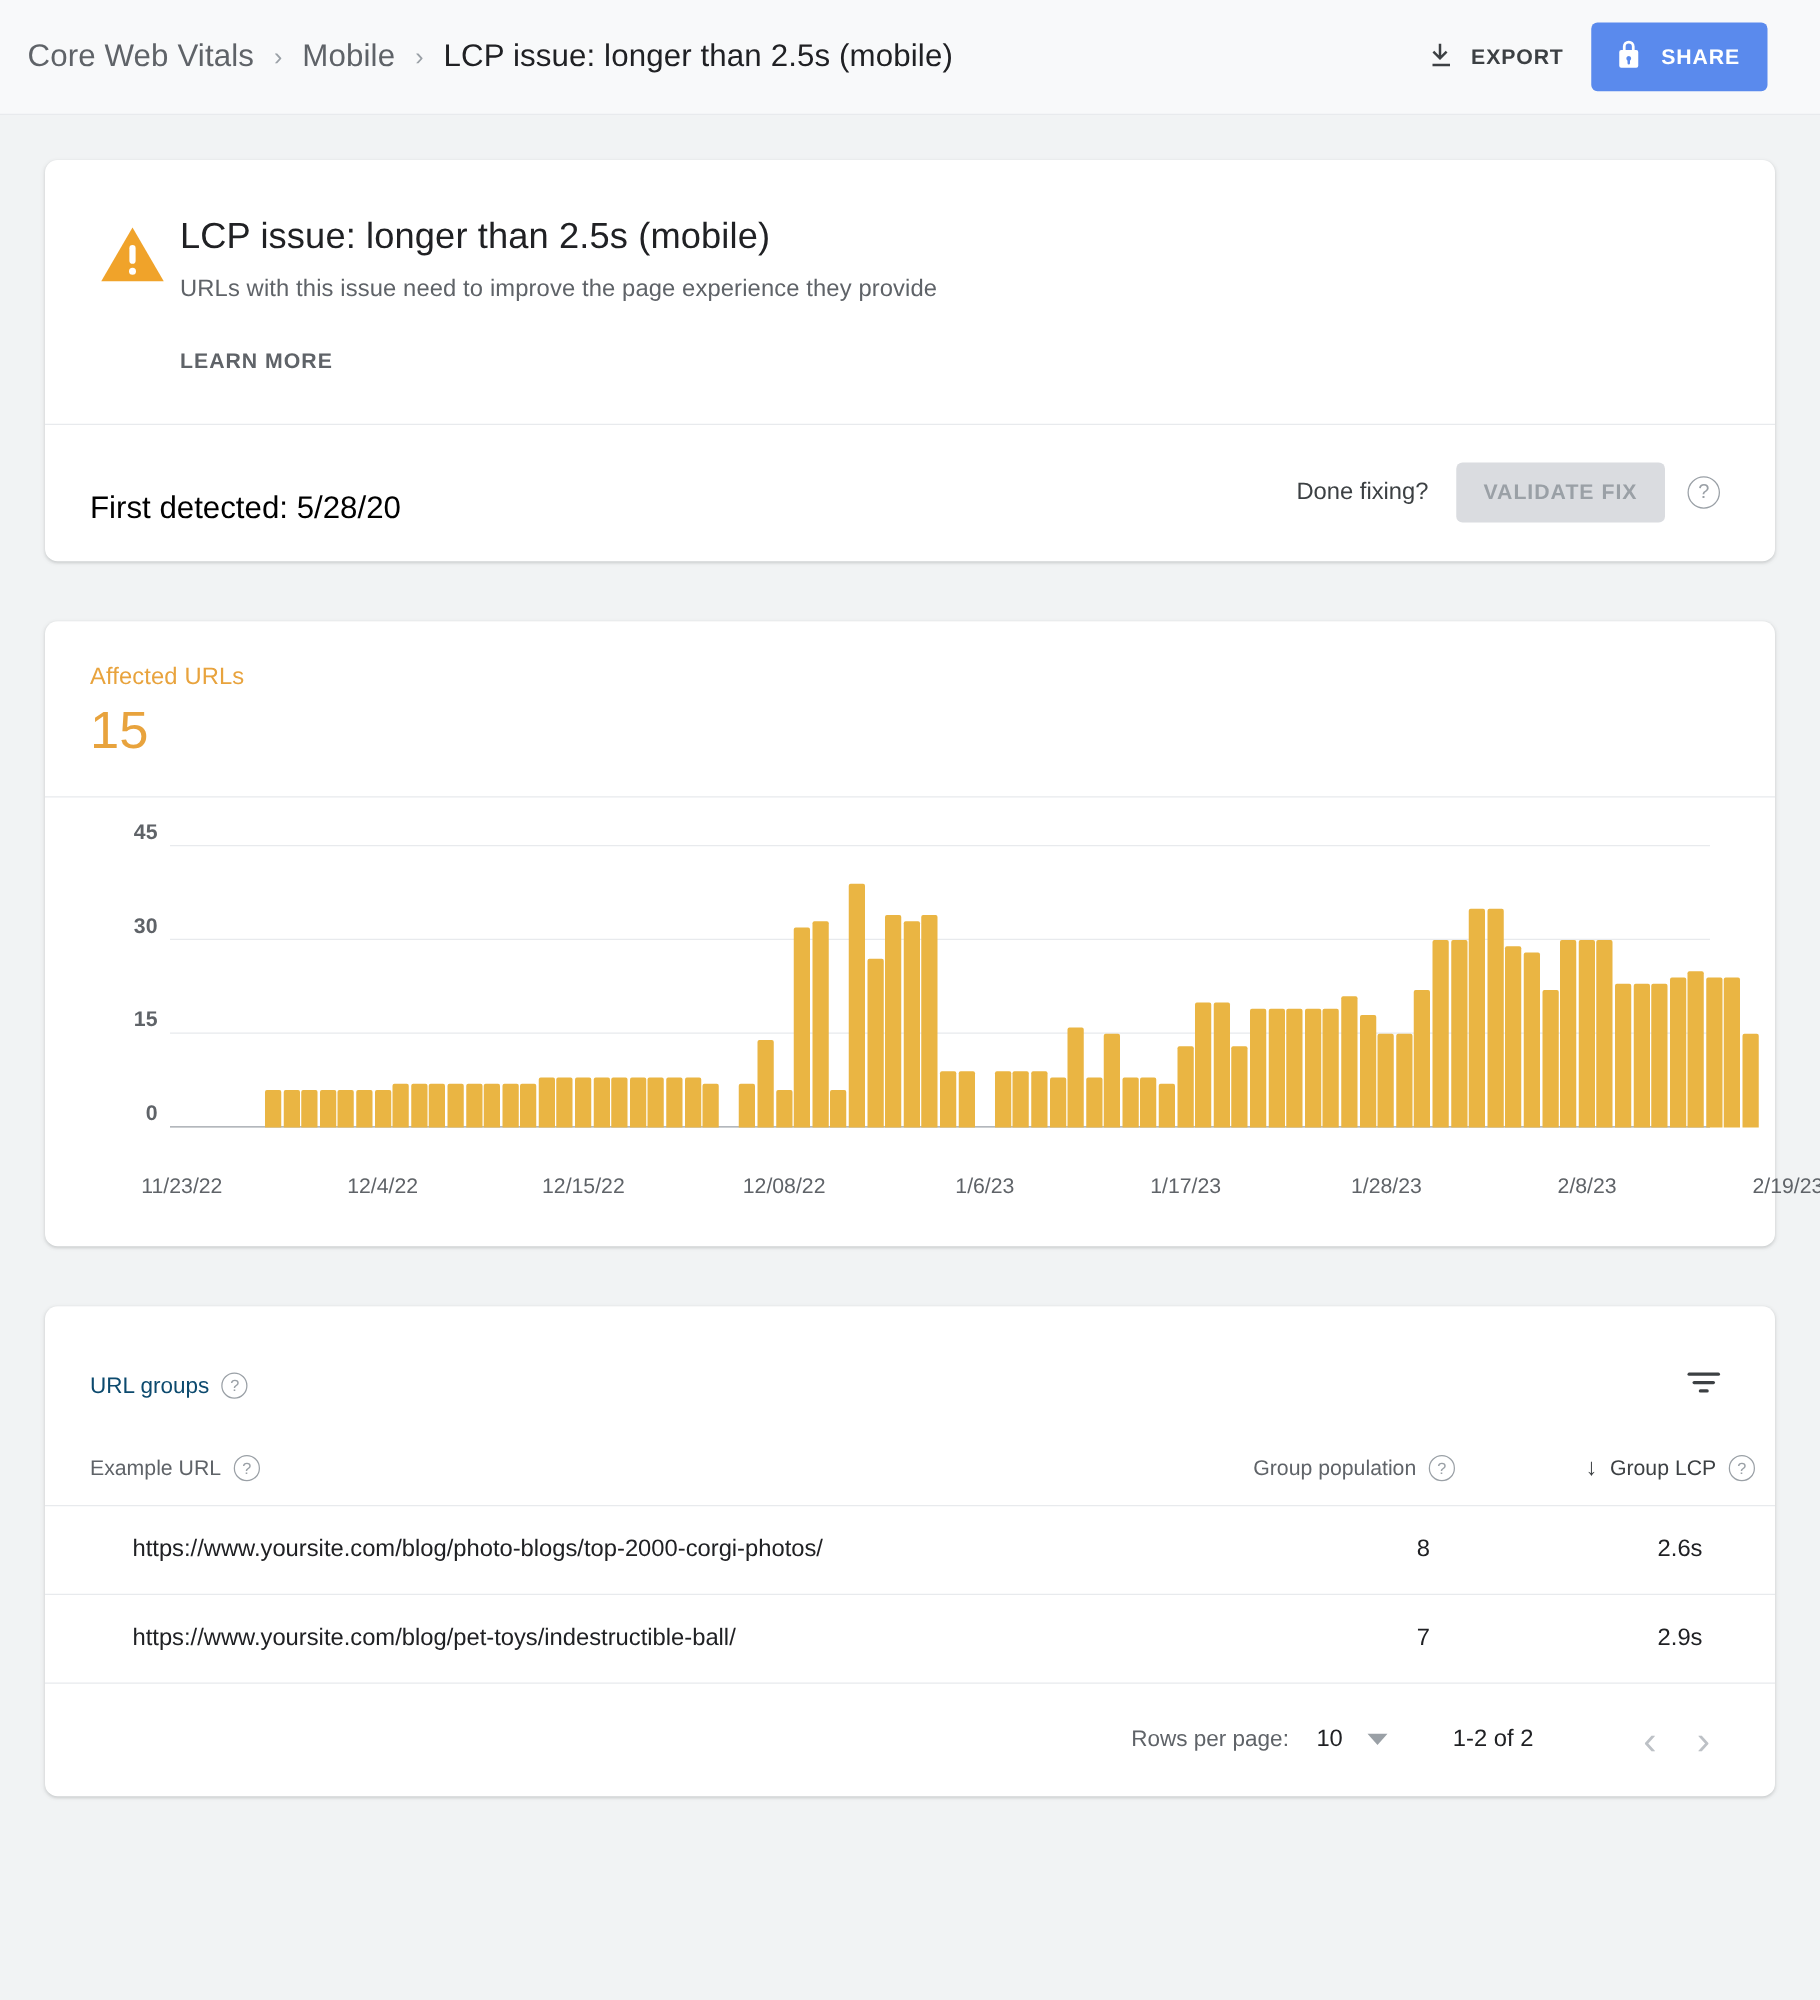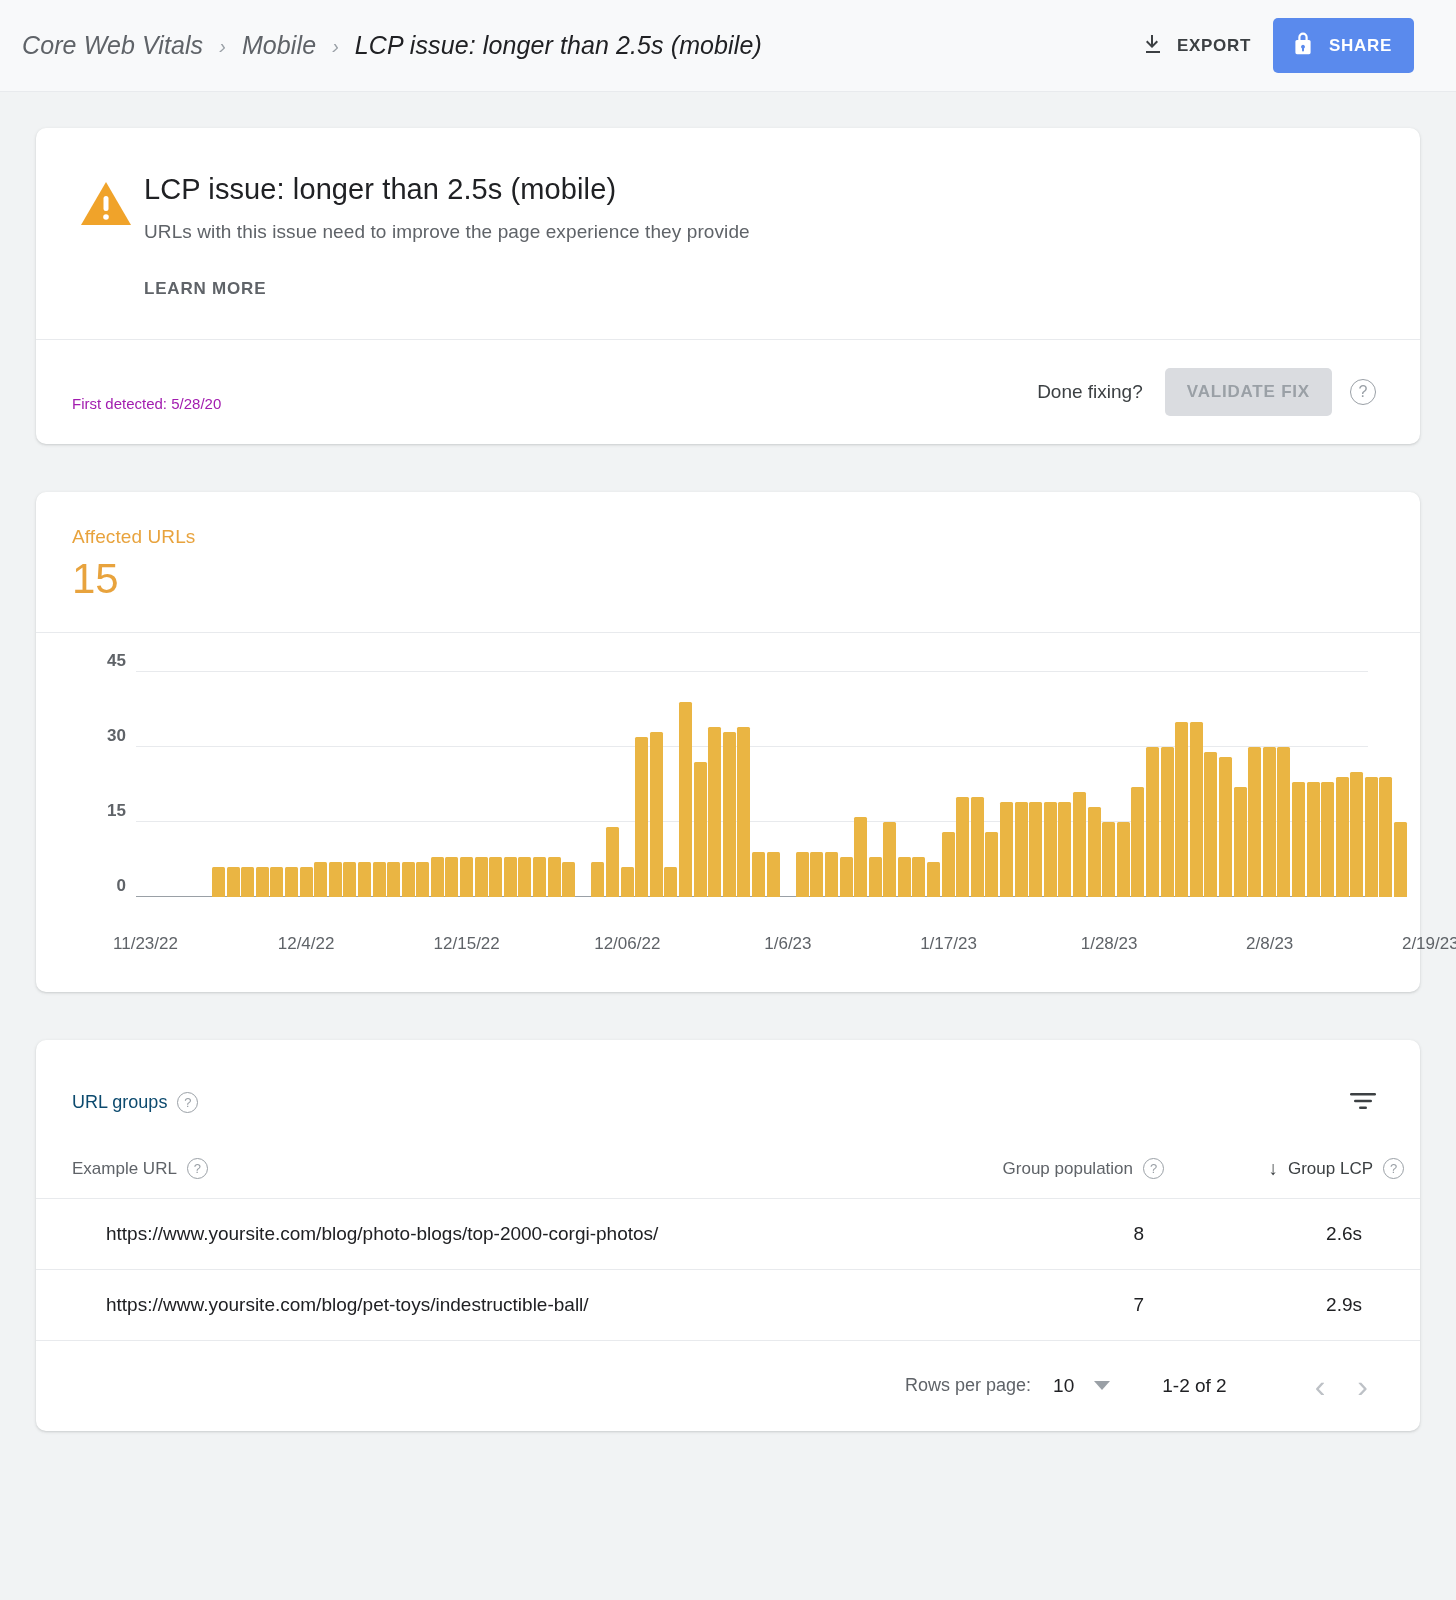--- a/index.html
+++ b/index.html
@@ -14,21 +14,21 @@
 
   
   .topbar {
     height: 92px;
     background: #f8f9fa;
     display: flex;
     align-items: center;
     padding: 0 42px 0 22px;
     border-bottom: 1px solid #e8eaed;
   }
-  .breadcrumb { display: flex; align-items: center; flex: 1; min-width: 0; font-style: italic; }
+  .breadcrumb { display: flex; align-items: center; flex: 1; min-width: 0; }
   .crumb {
     font-size: 25px;
     color: #5f6368;
     white-space: nowrap;
     letter-spacing: .1px;
   }
   .crumb.current { color: #202124; }
   .crumb-sep {
     font-size: 20px;
     color: #9aa0a6;
@@ -79,21 +79,21 @@
     display: inline-block; margin-top: 36px;
     font-size: 17px; font-weight: 600; letter-spacing: .8px;
     color: #5f6368; background: none; border: none; cursor: pointer;
     font-family: inherit;
   }
   .issue-foot {
     border-top: 1px solid #e8eaed;
     display: flex; align-items: center;
     padding: 28px 44px 28px 36px;
   }
-  .first-detected { font-size: 15px; color: #a21caf; flex: 1; margin-top: 24px; }
+  .first-detected { font-size: 25px; color: #000000; flex: 1; margin-top: 24px; }
   .done-fixing { font-size: 19px; color: #3c4043; margin-right: 22px; }
   .validate-btn {
     background: #dadce0; border: none; border-radius: 5px;
     padding: 14px 22px; cursor: not-allowed;
     font-size: 17px; font-weight: 700; letter-spacing: .8px;
     color: #9aa0a6; font-family: inherit;
   }
   .help-icon {
     width: 26px; height: 26px; border-radius: 50%;
     border: 1.6px solid #9aa0a6; color: #9aa0a6;
@@ -342,21 +342,21 @@
             <div class="bar" style="height: 125px;"></div>
             <div class="bar" style="height: 120px;"></div>
             <div class="bar" style="height: 120px;"></div>
             <div class="bar" style="height: 75px;"></div>
             <div class="bar gap" style="height: 0px;"></div>
             <div class="bar gap" style="height: 0px;"></div>
           </div>
           <div class="xtick" style="left: 109.5px;">11/23/22</div>
           <div class="xtick" style="left: 270.1px;">12/4/22</div>
           <div class="xtick" style="left: 430.7px;">12/15/22</div>
-          <div class="xtick" style="left: 591.3px;">12/06/22</div>
+          <div class="xtick" style="left: 591.3px;">12/08/22</div>
           <div class="xtick" style="left: 751.9px;">1/6/23</div>
           <div class="xtick" style="left: 912.5px;">1/17/23</div>
           <div class="xtick" style="left: 1073.1px;">1/28/23</div>
           <div class="xtick" style="left: 1233.7px; text-align: center;">2/8/23</div>
           <div class="xtick" style="left: 1394.3px;">2/19/23</div>
         </div>
     </div>
   </div>
 
   <div class="card table-card">

